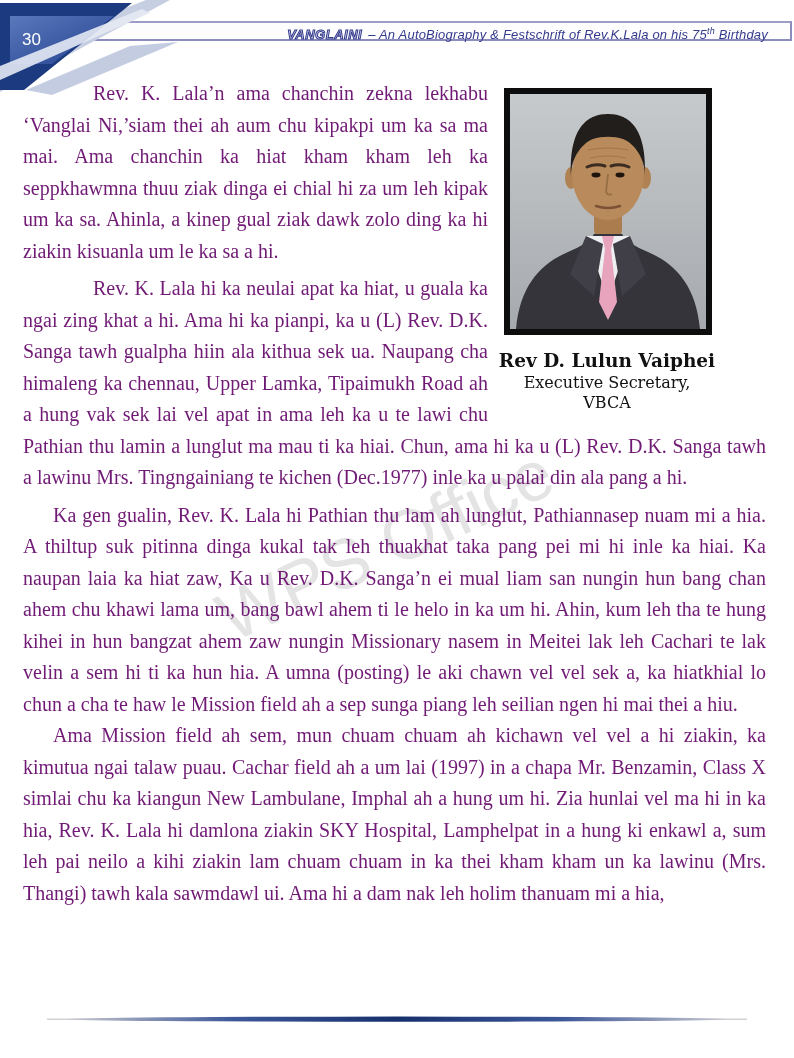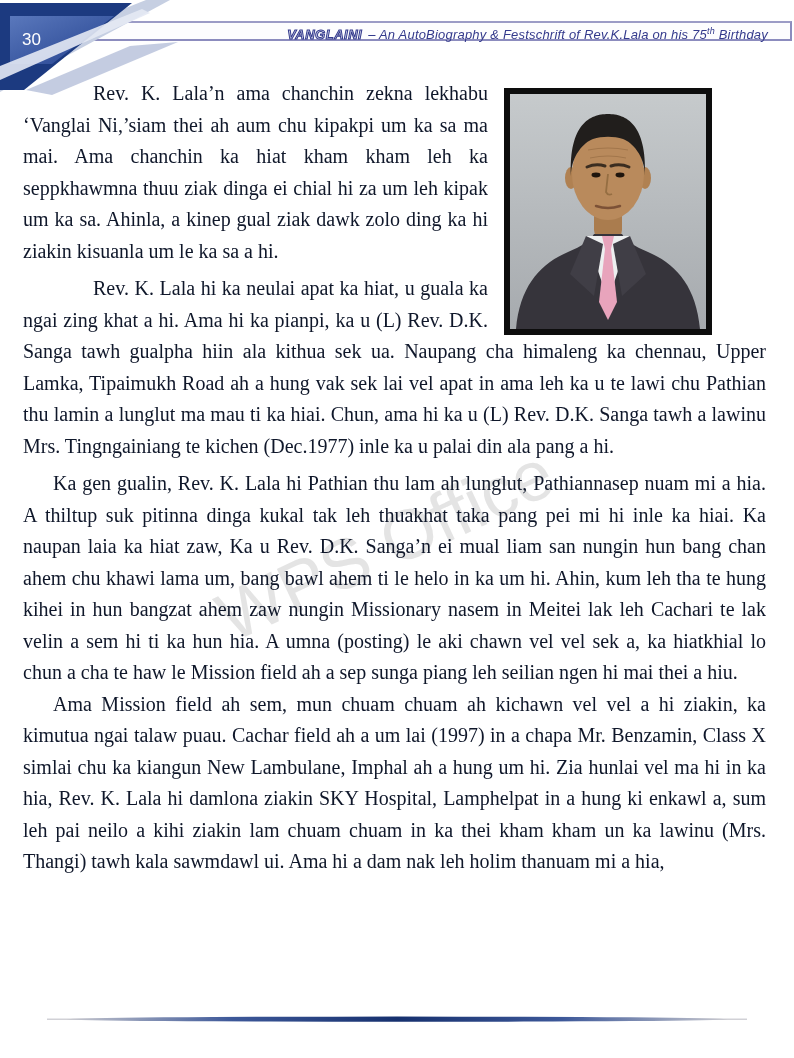--- a/index.html
+++ b/index.html
@@ -15,21 +15,21 @@
     color:#343a8c;letter-spacing:.2px;white-space:nowrap;}
   .title-book{font-weight:bold;color:#c9cde6;-webkit-text-stroke:1px #343a8c;
     letter-spacing:.5px;margin-right:4px;}
   .title-sub{margin-left:2px;}
   .header-title sup{font-size:9px;vertical-align:5px;}
   .corner{position:absolute;left:0;top:0;z-index:4;}
   .corner text{font-family:"Liberation Sans",sans-serif;}
 
   
   .content{position:absolute;left:23px;top:78px;width:743px;z-index:2;}
-  .content p{margin:0;text-align:justify;color:#0f172a;font-size:20px;line-height:31.5px;}
+  .content p{margin:0;text-align:justify;color:#701a75;font-size:20px;line-height:31.5px;}
   .content p.tight{text-indent:70px;margin-bottom:6px;}
   .content p.wide{text-indent:30px;}
 
   
   .figure{float:right;width:278px;padding-left:14px;box-sizing:border-box;}
   .photo{width:196px;height:235px;border:6px solid #0d0d0d;margin:10px 0 0 2px;
     background:#b0b4b8;}
   .photo svg{display:block;}
   .caption{width:218px;margin:14px 0 0 -4px;text-align:center;
     font-family:"DejaVu Serif",serif;color:#111;}
@@ -97,20 +97,25 @@
         <path d="M78,56 Q98,52 118,56" stroke="#a2764b" stroke-width="1" fill="none"></path>
         <path d="M80,64 Q98,60 116,64" stroke="#a2764b" stroke-width="1" fill="none"></path>
         <path d="M77,73 Q86,69 95,72" stroke="#3b2d20" stroke-width="3" fill="none" stroke-linecap="round"></path>
         <path d="M101,72 Q110,69 119,73" stroke="#3b2d20" stroke-width="3" fill="none" stroke-linecap="round"></path>
         <ellipse cx="86" cy="81" rx="4.5" ry="2.4" fill="#1f150d"></ellipse>
         <ellipse cx="110" cy="81" rx="4.5" ry="2.4" fill="#1f150d"></ellipse>
         <path d="M98,80 L96,98 Q98,102 102,100" stroke="#956e42" stroke-width="1.8" fill="none"></path>
         <path d="M86,112 Q98,116 110,112" stroke="#7c5136" stroke-width="2.5" fill="none" stroke-linecap="round"></path>
       </svg>
     </div>
+    <div class="caption">
+      <div class="cap-name">Rev D. Lulun Vaiphei</div>
+      <div class="cap-role">Executive Secretary,</div>
+      <div class="cap-org">VBCA</div>
+    </div>
   </div>
 
   <p class="tight">Rev. K. Lala’n ama chanchin zekna lekhabu ‘Vanglai Ni,’siam thei ah aum chu kipakpi um ka sa ma mai. Ama chanchin ka hiat kham kham leh ka seppkhawmna thuu ziak dinga ei chial hi za um leh kipak um ka sa. Ahinla, a kinep gual ziak dawk zolo ding ka hi ziakin kisuanla um le ka sa a hi.</p>
   <p class="tight">Rev. K. Lala hi ka neulai apat ka hiat, u guala ka ngai zing khat a hi. Ama hi ka pianpi, ka u (L) Rev. D.K. Sanga tawh gualpha hiin ala kithua sek ua. Naupang cha himaleng ka chennau, Upper Lamka, Tipaimukh Road ah a hung vak sek lai vel apat in ama leh ka u te lawi chu Pathian thu lamin a lunglut ma mau ti ka hiai. Chun, ama hi ka u (L) Rev. D.K. Sanga tawh a lawinu Mrs. Tingngainiang te kichen (Dec.1977) inle ka u palai din ala pang a hi.</p>
   <p class="wide">Ka gen gualin, Rev. K. Lala hi Pathian thu lam ah lunglut, Pathiannasep nuam mi a hia. A thiltup suk pitinna dinga kukal tak leh thuakhat taka pang pei mi hi inle ka hiai. Ka naupan laia ka hiat zaw, Ka u Rev. D.K. Sanga’n ei mual liam san nungin hun bang chan ahem chu khawi lama um, bang bawl ahem ti le helo in ka um hi. Ahin, kum leh tha te hung kihei in hun bangzat ahem zaw nungin Missionary nasem in Meitei lak leh Cachari te lak velin a sem hi ti ka hun hia. A umna (posting) le aki chawn vel vel sek a, ka hiatkhial lo chun a cha te haw le Mission field ah a sep sunga piang leh seilian ngen hi mai thei a hiu.</p>
   <p class="wide">Ama Mission field ah sem, mun chuam chuam ah kichawn vel vel a hi ziakin, ka kimutua ngai talaw puau. Cachar field ah a um lai (1997) in a chapa Mr. Benzamin, Class X simlai chu ka kiangun New Lambulane, Imphal ah a hung um hi. Zia hunlai vel ma hi in ka hia, Rev. K. Lala hi damlona ziakin SKY Hospital, Lamphelpat in a hung ki enkawl a, sum leh pai neilo a kihi ziakin lam chuam chuam in ka thei kham kham un ka lawinu (Mrs. Thangi) tawh kala sawmdawl ui. Ama hi a dam nak leh holim thanuam mi a hia,</p>
 </div>
 
 <svg class="footer" width="700" height="7" viewBox="0 0 700 7">
   <defs>

